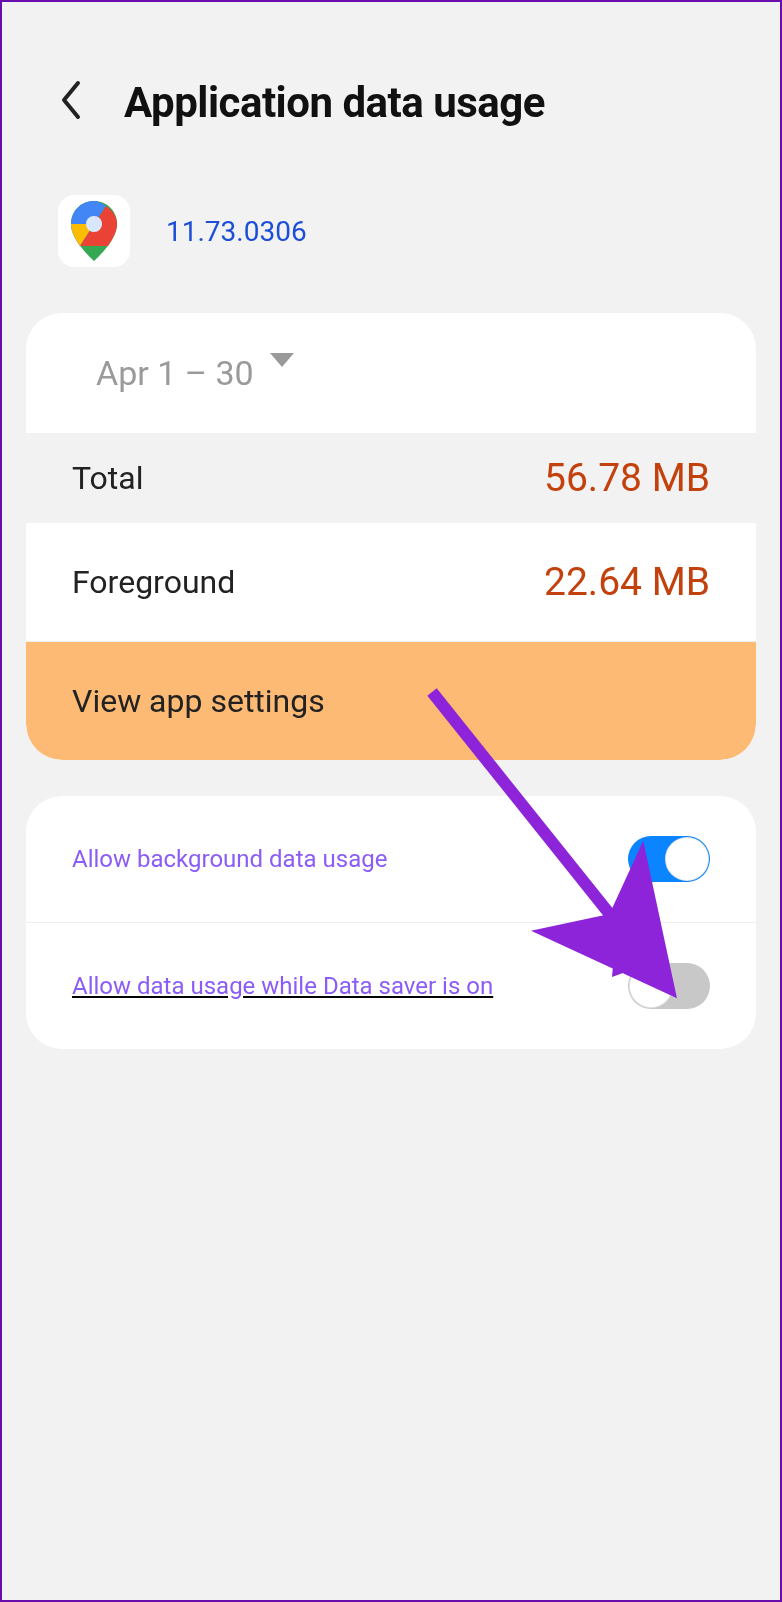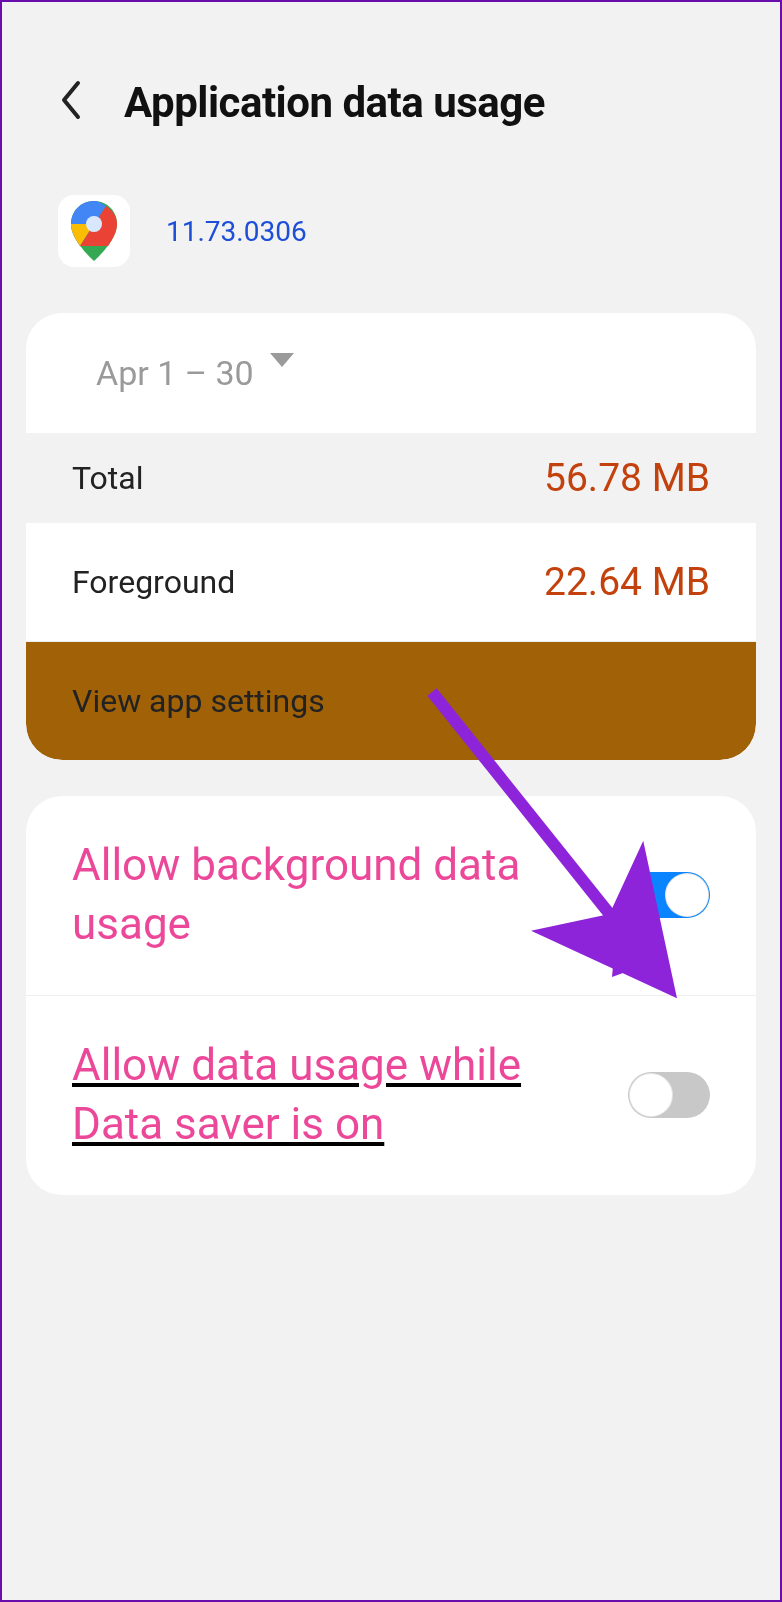--- a/index.html
+++ b/index.html
@@ -99,42 +99,42 @@
   }
   .value {
     font-size: 39px;
     color: #c2410c;
   }
   .link-row {
     padding: 40px 46px;
     font-size: 32px;
     color: #222;
     cursor: pointer;
-    background: #a16207;
+    background: #fdba74;
     border-bottom-left-radius: 36px;
     border-bottom-right-radius: 36px;
   }
   .stat-group {
     margin: 0 24px;
     background: #fff;
     border-bottom-left-radius: 36px;
     border-bottom-right-radius: 36px;
     overflow: hidden;
   }
   .toggle-row {
     display: flex;
     justify-content: space-between;
     align-items: center;
     padding: 40px 46px;
     border-bottom: 1px solid #eee;
   }
   .toggle-row:last-child { border-bottom: none; text-decoration: underline; }
   .toggle-label {
-    font-size: 44px;
-    color: #ec4899;
+    font-size: 24px;
+    color: #8b5cf6;
     line-height: 1.35;
     max-width: 520px;
   }
   .switch {
     width: 82px;
     height: 46px;
     border-radius: 23px;
     position: relative;
     cursor: pointer;
     flex-shrink: 0;

